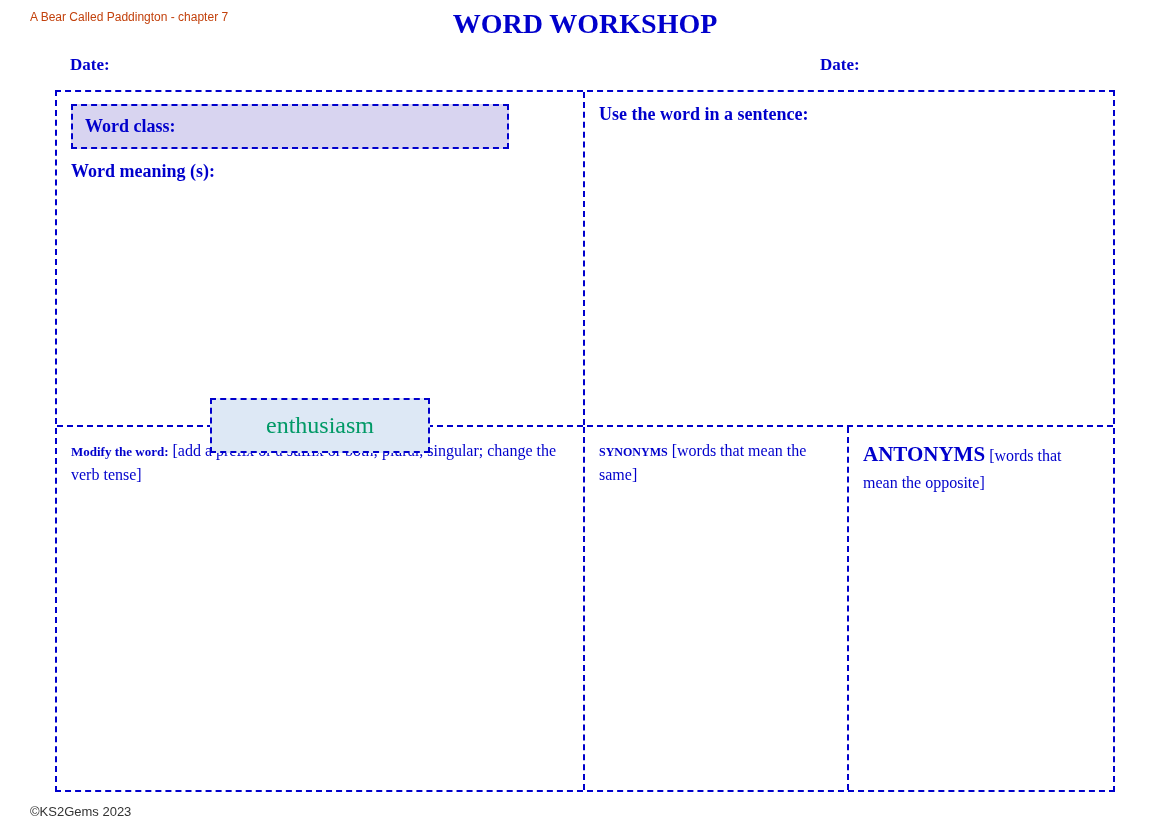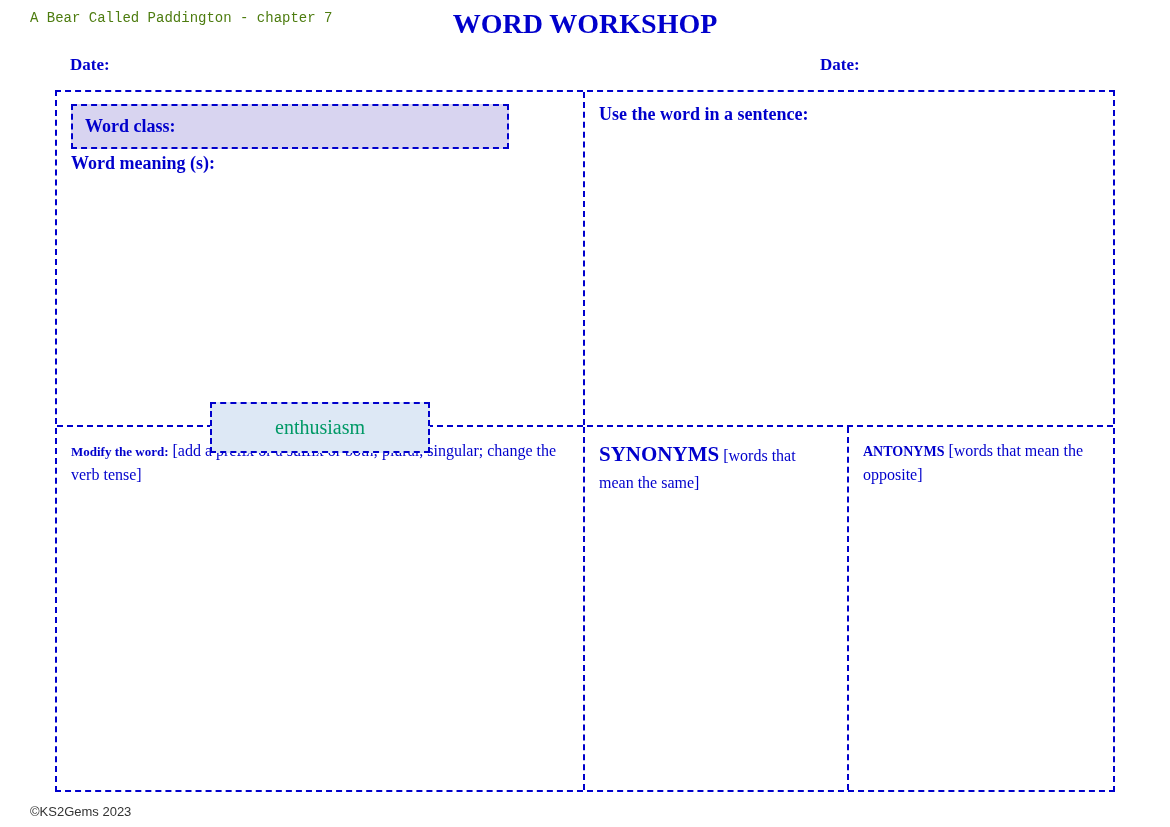--- a/index.html
+++ b/index.html
@@ -14,23 +14,23 @@
       background: #ffffff;
       font-family: 'Comic Sans MS', 'Chalkboard SE', cursive;
       position: relative;
       overflow: hidden;
     }
 
     .page-subtitle {
       position: absolute;
       top: 10px;
       left: 30px;
-      color: #4d7c0f;
-      font-size: 14px;
-      font-family: Liberation Mono, monospace;
+      color: #c2410c;
+      font-size: 12px;
+      font-family: Liberation Sans, sans-serif;
     }
 
     .page-title {
       position: absolute;
       top: 8px;
       left: 0;
       right: 0;
       text-align: center;
       color: #0000cc;
       font-size: 28px;
@@ -85,21 +85,21 @@
     .right-panel {
       width: 50%;
       padding: 12px 14px;
     }
 
     
     .word-class-box {
       border: 2px dashed #0000cc;
       background: #d8d4f0;
       padding: 10px 12px;
-      margin-bottom: 4px;
+      margin-bottom: 12px;
       width: 88%;
     }
 
     .word-class-label {
       color: #0000cc;
       font-size: 18px;
       font-weight: bold;
       font-family: 'Comic Sans MS', cursive;
     }
 
@@ -130,21 +130,21 @@
     .center-word-box {
       border: 2px dashed #0000cc;
       background: #dde8f5;
       padding: 12px 30px;
       text-align: center;
       min-width: 220px;
     }
 
     .center-word-text {
       color: #009966;
-      font-size: 20px;
+      font-size: 24px;
       font-family: 'Comic Sans MS', cursive;
     }
 
     
     .bottom-row {
       display: flex;
       height: 52%;
       position: relative;
     }
 
@@ -177,33 +177,33 @@
     }
 
     .synonyms-label {
       color: #0000cc;
       font-size: 16px;
       font-family: 'Comic Sans MS', cursive;
       line-height: 1.5;
     }
 
     .synonyms-label strong {
+      font-size: 12px;
+      font-weight: bold;
+    }
+
+    .antonyms-label {
+      color: #0000cc;
+      font-size: 16px;
+      font-family: 'Comic Sans MS', cursive;
+      line-height: 1.5;
+    }
+
+    .antonyms-label strong {
       font-size: 21px;
-      font-weight: bold;
-    }
-
-    .antonyms-label {
-      color: #0000cc;
-      font-size: 16px;
-      font-family: 'Comic Sans MS', cursive;
-      line-height: 1.5;
-    }
-
-    .antonyms-label strong {
-      font-size: 14px;
       font-weight: bold;
     }
 
     .footer-copyright {
       position: absolute;
       bottom: 8px;
       left: 30px;
       font-size: 13px;
       color: #333;
       font-family: Arial, sans-serif;

